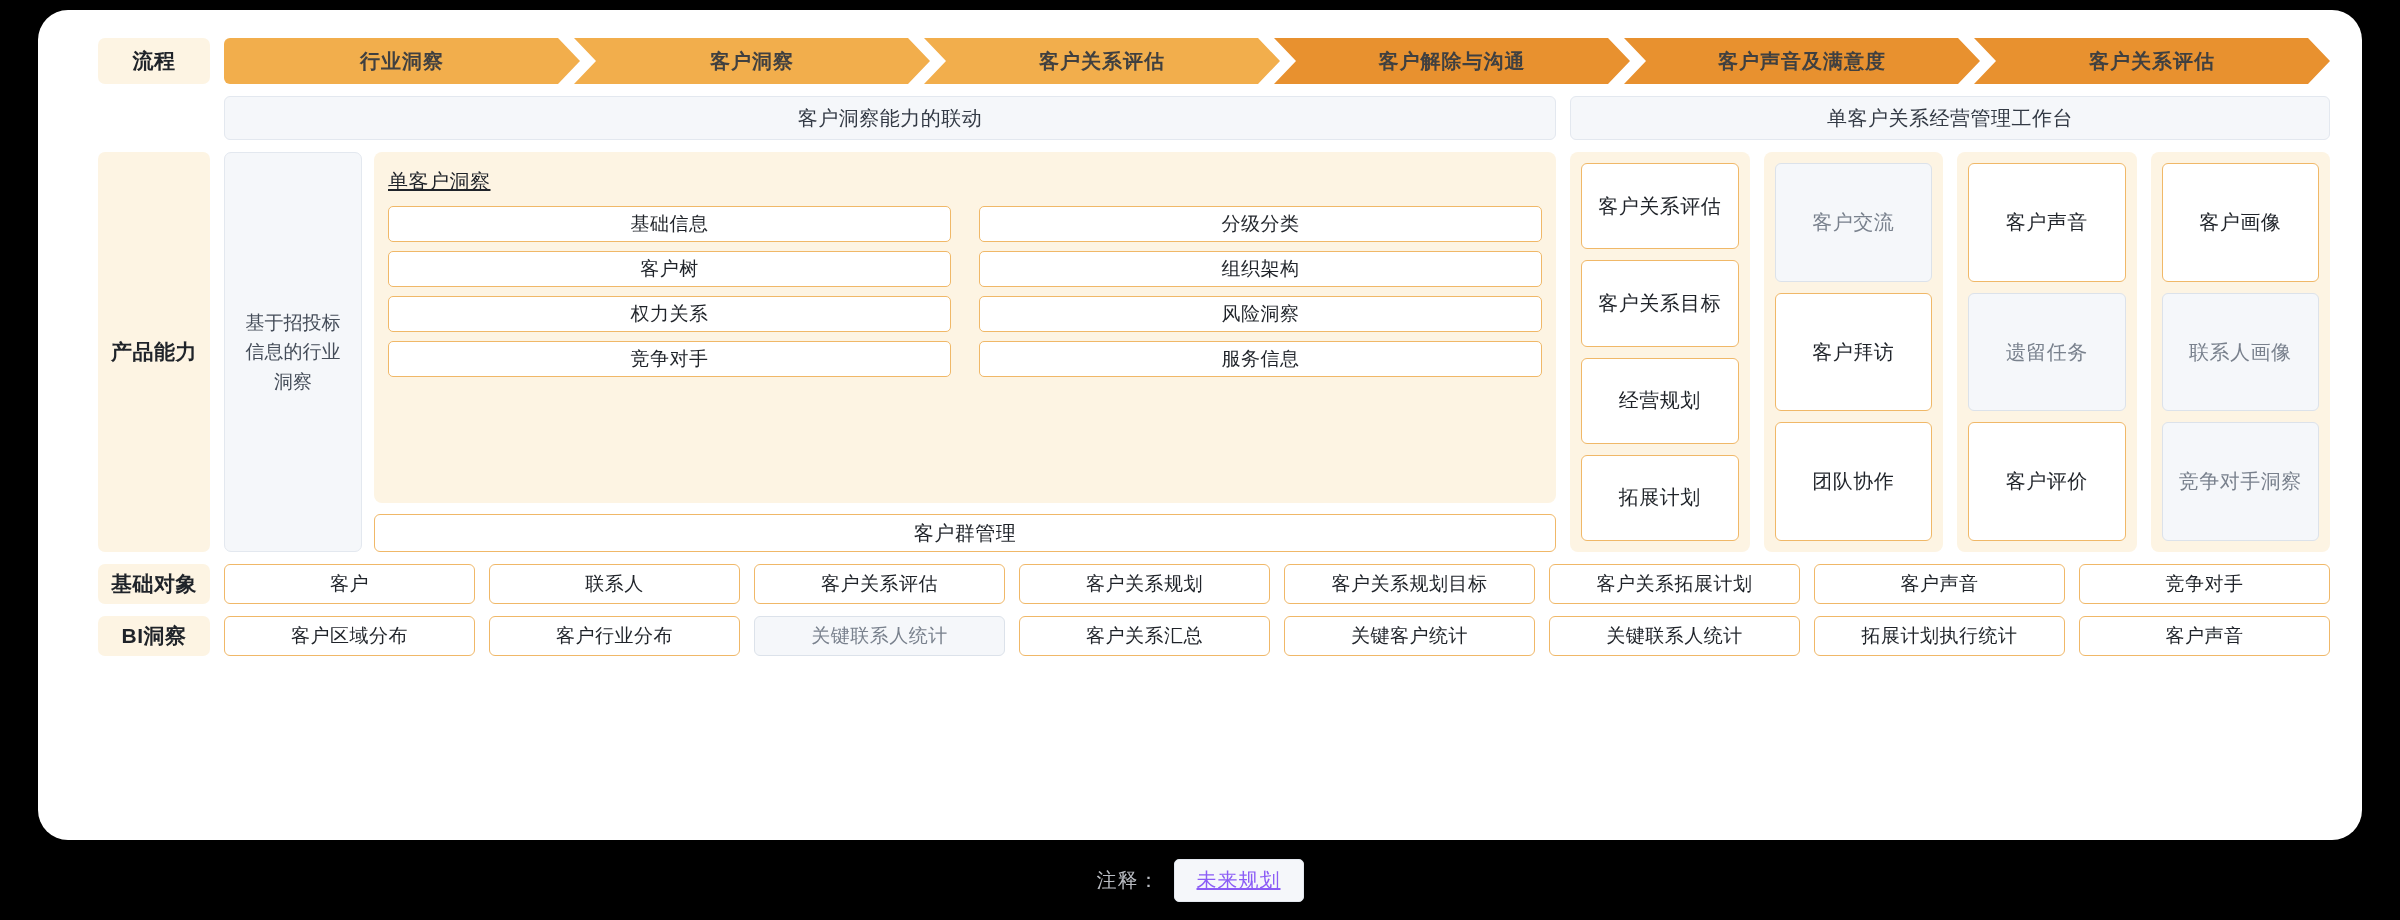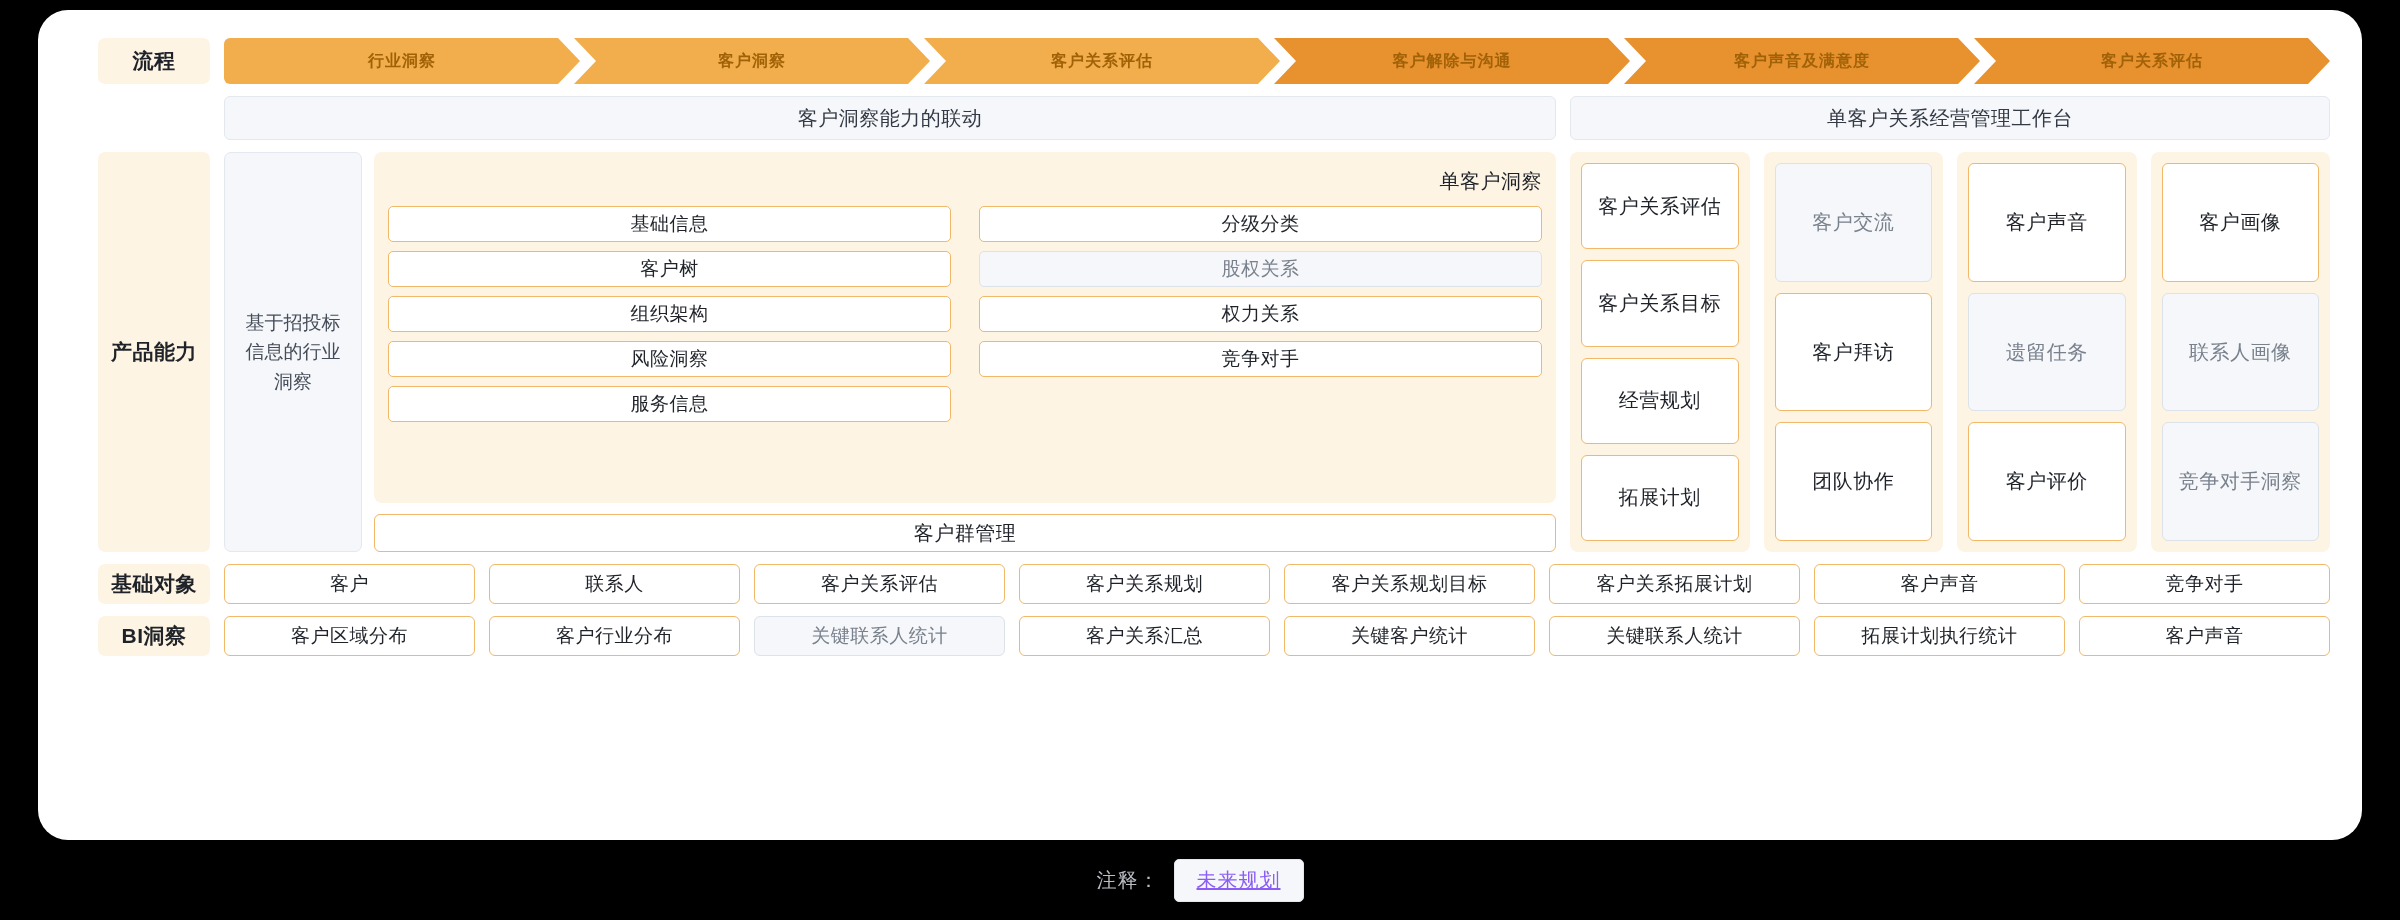--- a/index.html
+++ b/index.html
@@ -46,22 +46,22 @@
   
   .process {
     display: flex;
     height: 46px;
     gap: 0;
   }
   .chev {
     position: relative;
     flex: 1 1 0;
     display: flex; align-items: center; justify-content: center;
-    color: #a16207;
-    font-size: 16px; font-weight: bold;
+    color: #404040;
+    font-size: 20px; font-weight: bold;
     letter-spacing: 1px;
     height: 46px;
   }
   .chev .txt { position: relative; z-index: 2; }
   .chev .shape {
     position: absolute; inset: 0;
     background: var(--c);
     z-index: 1;
   }
   .chev:first-child .shape {
@@ -105,24 +105,25 @@
   }
 
   .single-col { flex: 1 1 auto; display: flex; flex-direction: column; gap: 11px; }
 
   .panel-cream {
     background: #FDF4E3;
     border-radius: 8px;
     padding: 12px 14px 14px 14px;
   }
   .panel-title {
-    text-align: right;
+    text-align: left;
     font-size: 20px; color: #1f2329;
     padding: 4px 0 11px 0;
     letter-spacing: .5px;
+    text-decoration: underline;
   }
   .chip-grid {
     display: grid;
     grid-template-columns: 1fr 1fr;
     gap: 9px 28px;
   }
 
   .chip {
     height: 36px;
     border-radius: 5px;
@@ -256,21 +257,20 @@
 
         <div class="insight-left">
           <div class="bid-box">基于招投标信息的行业洞察</div>
           <div class="single-col">
             <div class="panel-cream" style="flex:1 1 auto;">
               <div class="panel-title">单客户洞察</div>
               <div class="chip-grid" id="insight-chips">
                   <div class="chip">基础信息</div>
                   <div class="chip">分级分类</div>
                   <div class="chip">客户树</div>
-                  <div class="chip future">股权关系</div>
                   <div class="chip">组织架构</div>
                   <div class="chip">权力关系</div>
                   <div class="chip">风险洞察</div>
                   <div class="chip">竞争对手</div>
                   <div class="chip">服务信息</div>
                 </div>
             </div>
             <div class="group-box">客户群管理</div>
           </div>
         </div>

